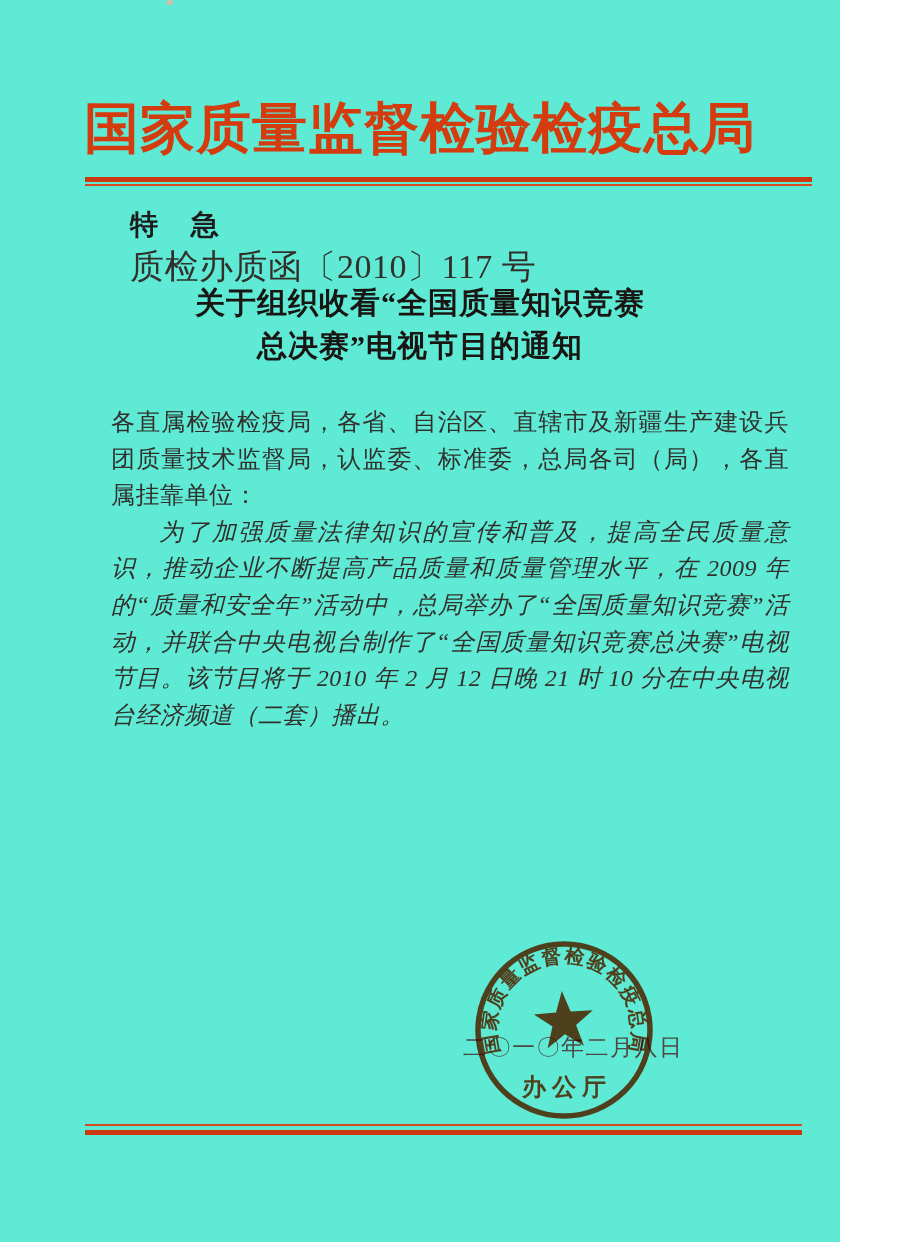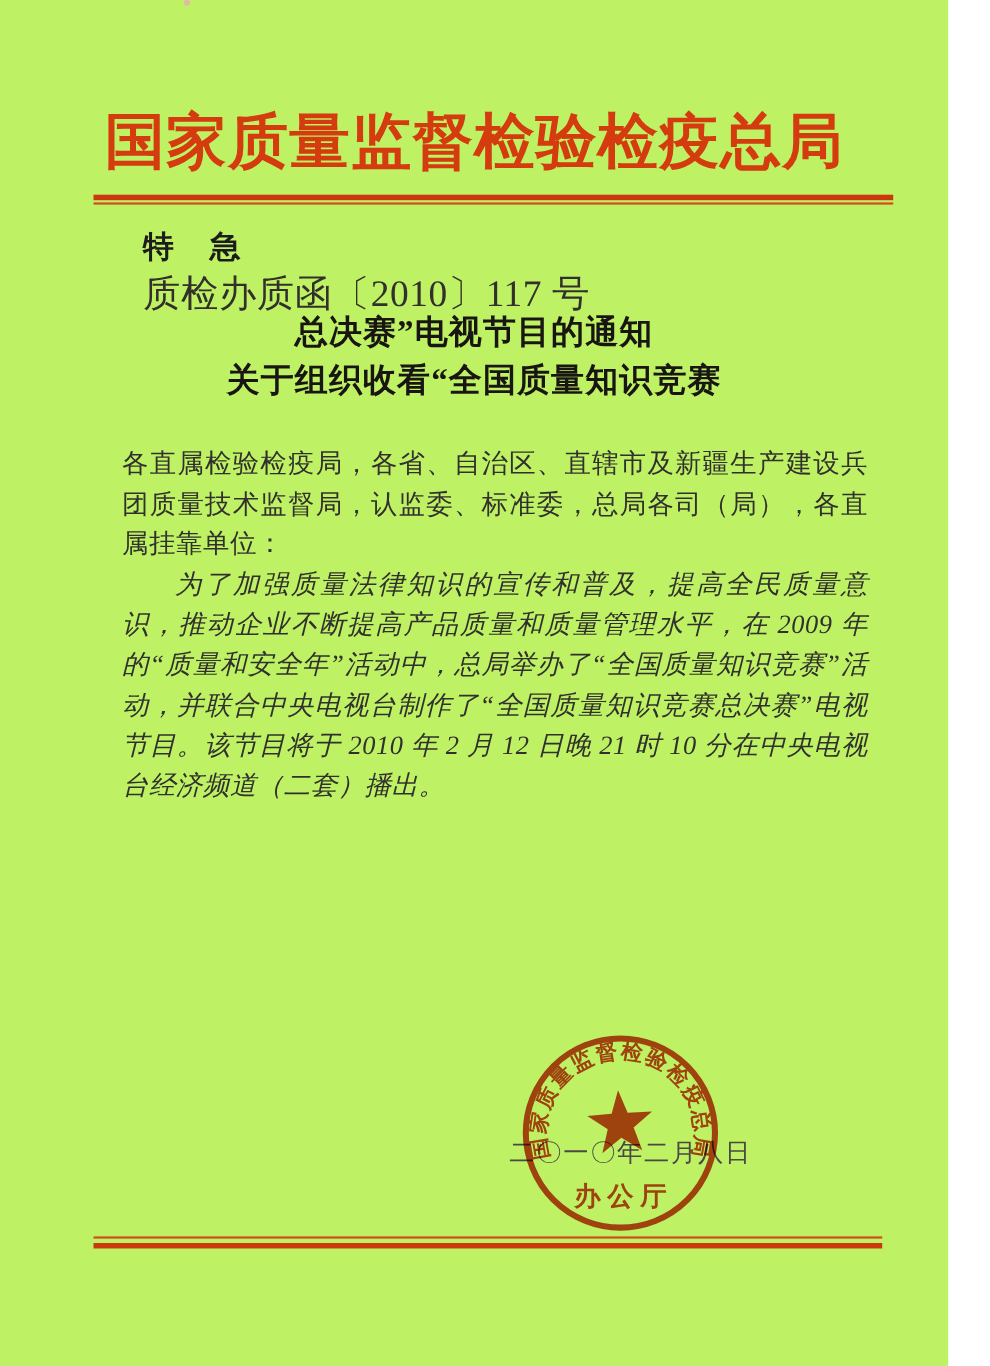--- a/index.html
+++ b/index.html
@@ -1,22 +1,21 @@
 <!DOCTYPE html>
 <html><head>
 <meta charset="utf-8">
 <style>
   html,body{margin:0;padding:0;}
   .page{
     position:relative;
     width:840px;height:1242px;
-    background:#bef264;
+    background:#5eead4;
     overflow:hidden;
     font-family:"Liberation Serif","DejaVu Serif",serif;
-    padding-left:22px;
   }
   .org-name{
     position:absolute;top:92px;left:0;width:100%;
     text-align:center;
     font-size:55px;font-weight:bold;
     color:#d43b0e;
     letter-spacing:1px;
     white-space:nowrap;
   }
   .rule-top{position:absolute;top:177px;left:85px;width:727px;}
@@ -83,22 +82,22 @@
     <div class="thick"></div>
     <div class="thin"></div>
   </div>
 
   <div class="meta-row">
     <span class="urgency">特 急</span>
     <span class="doc-number">质检办质函〔2010〕117 号</span>
   </div>
 
   <div class="title">
+    <div>关于组织收看“全国质量知识竞赛</div>
     <div>总决赛”电视节目的通知</div>
-    <div>关于组织收看“全国质量知识竞赛</div>
   </div>
 
   <div class="body-text">
     <p>各直属检验检疫局，各省、自治区、直辖市及新疆生产建设兵团质量技术监督局，认监委、标准委，总局各司（局），各直属挂靠单位：</p>
     <p class="indent">为了加强质量法律知识的宣传和普及，提高全民质量意识，推动企业不断提高产品质量和质量管理水平，在 2009 年的“质量和安全年”活动中，总局举办了“全国质量知识竞赛”活动，并联合中央电视台制作了“全国质量知识竞赛总决赛”电视节目。该节目将于 2010 年 2 月 12 日晚 21 时 10 分在中央电视台经济频道（二套）播出。</p>
   </div>
 
   <div class="issue-date">二〇一〇年二月八日</div>
 
   <svg class="seal" viewBox="0 0 200 200">

